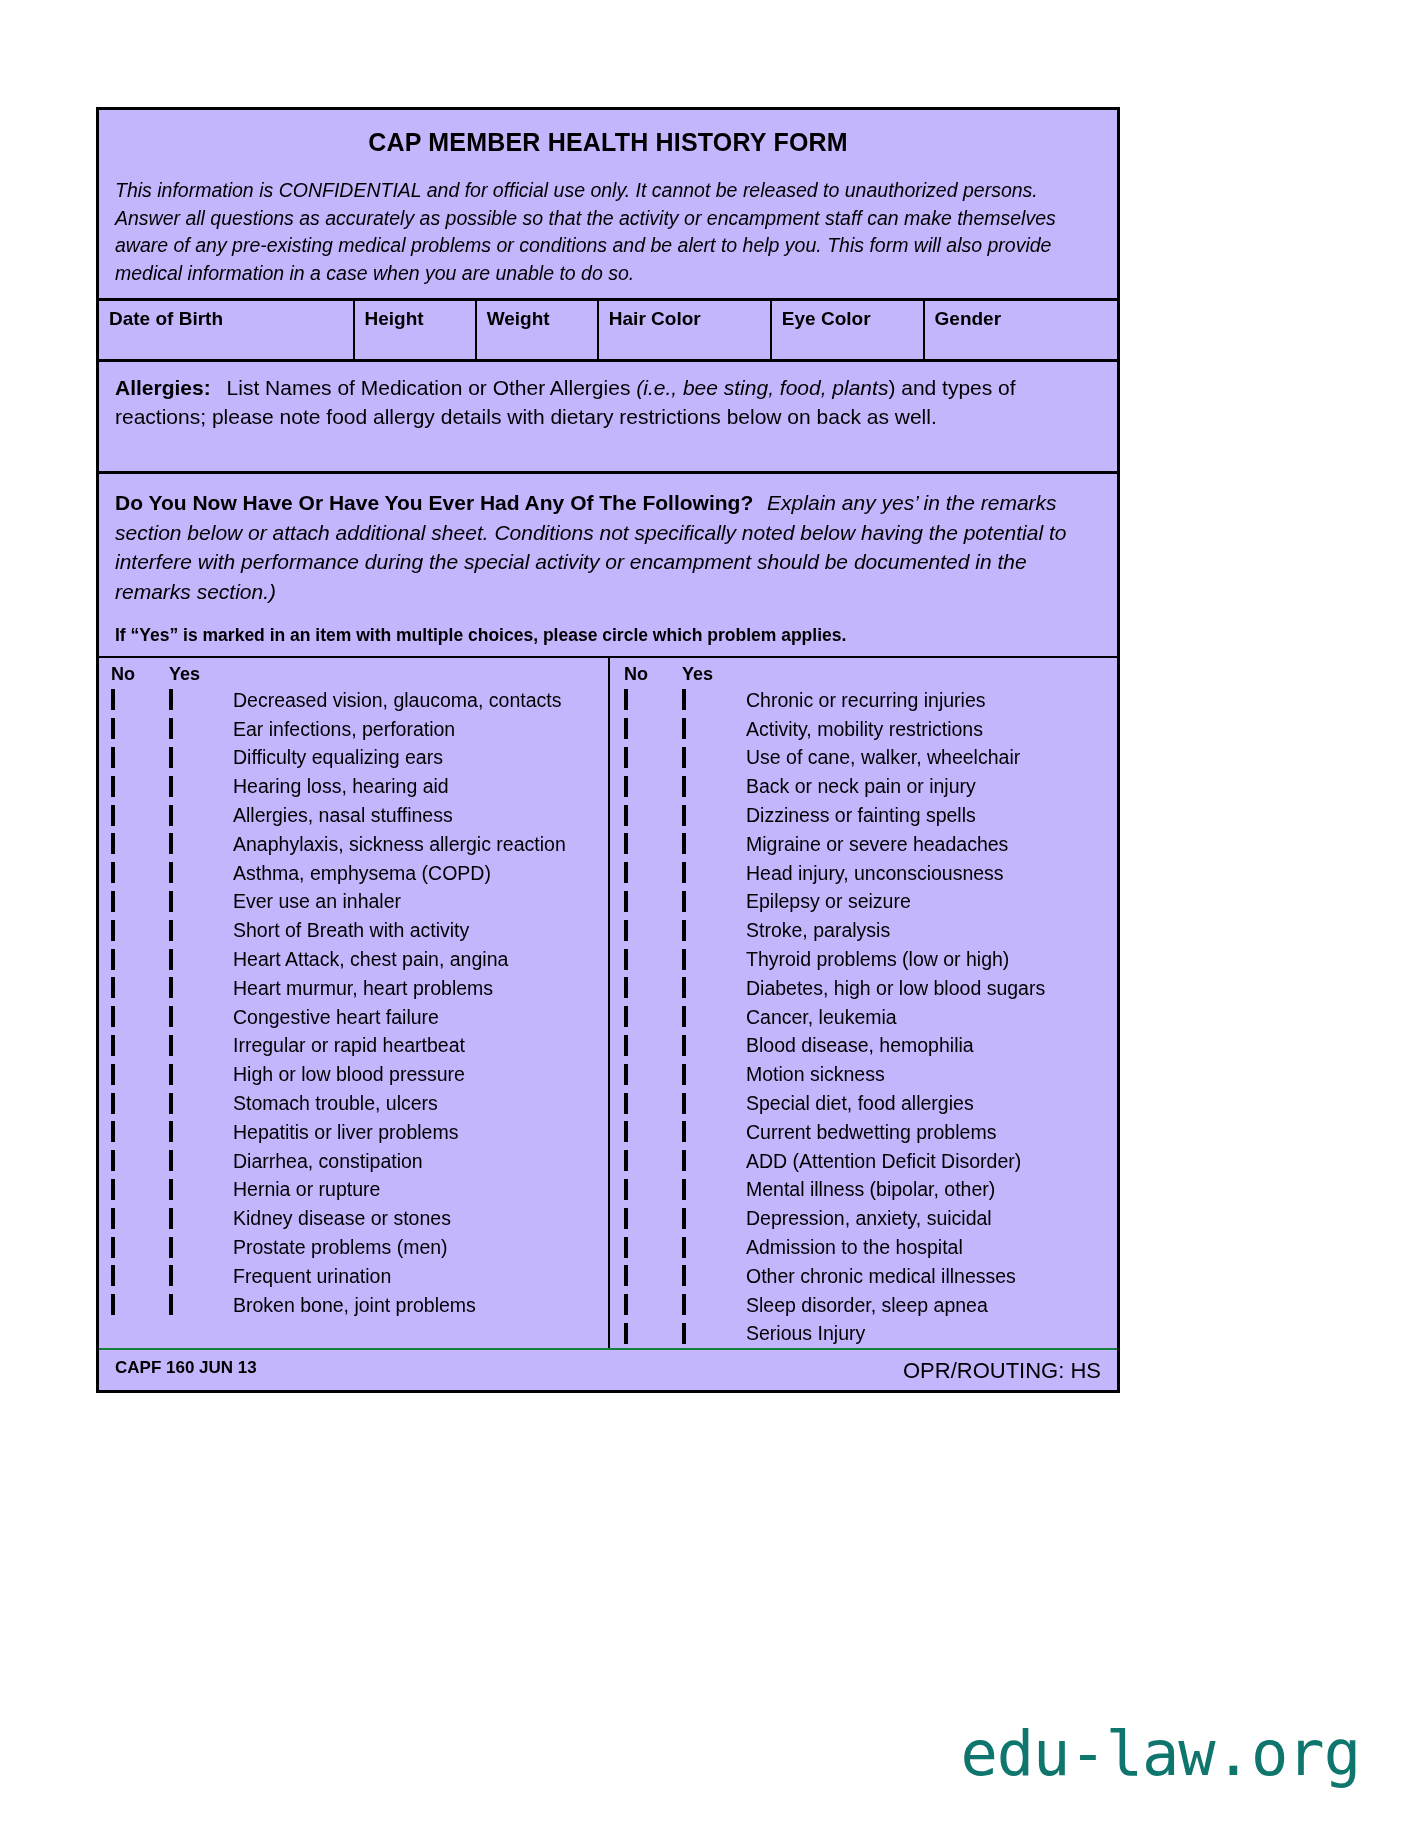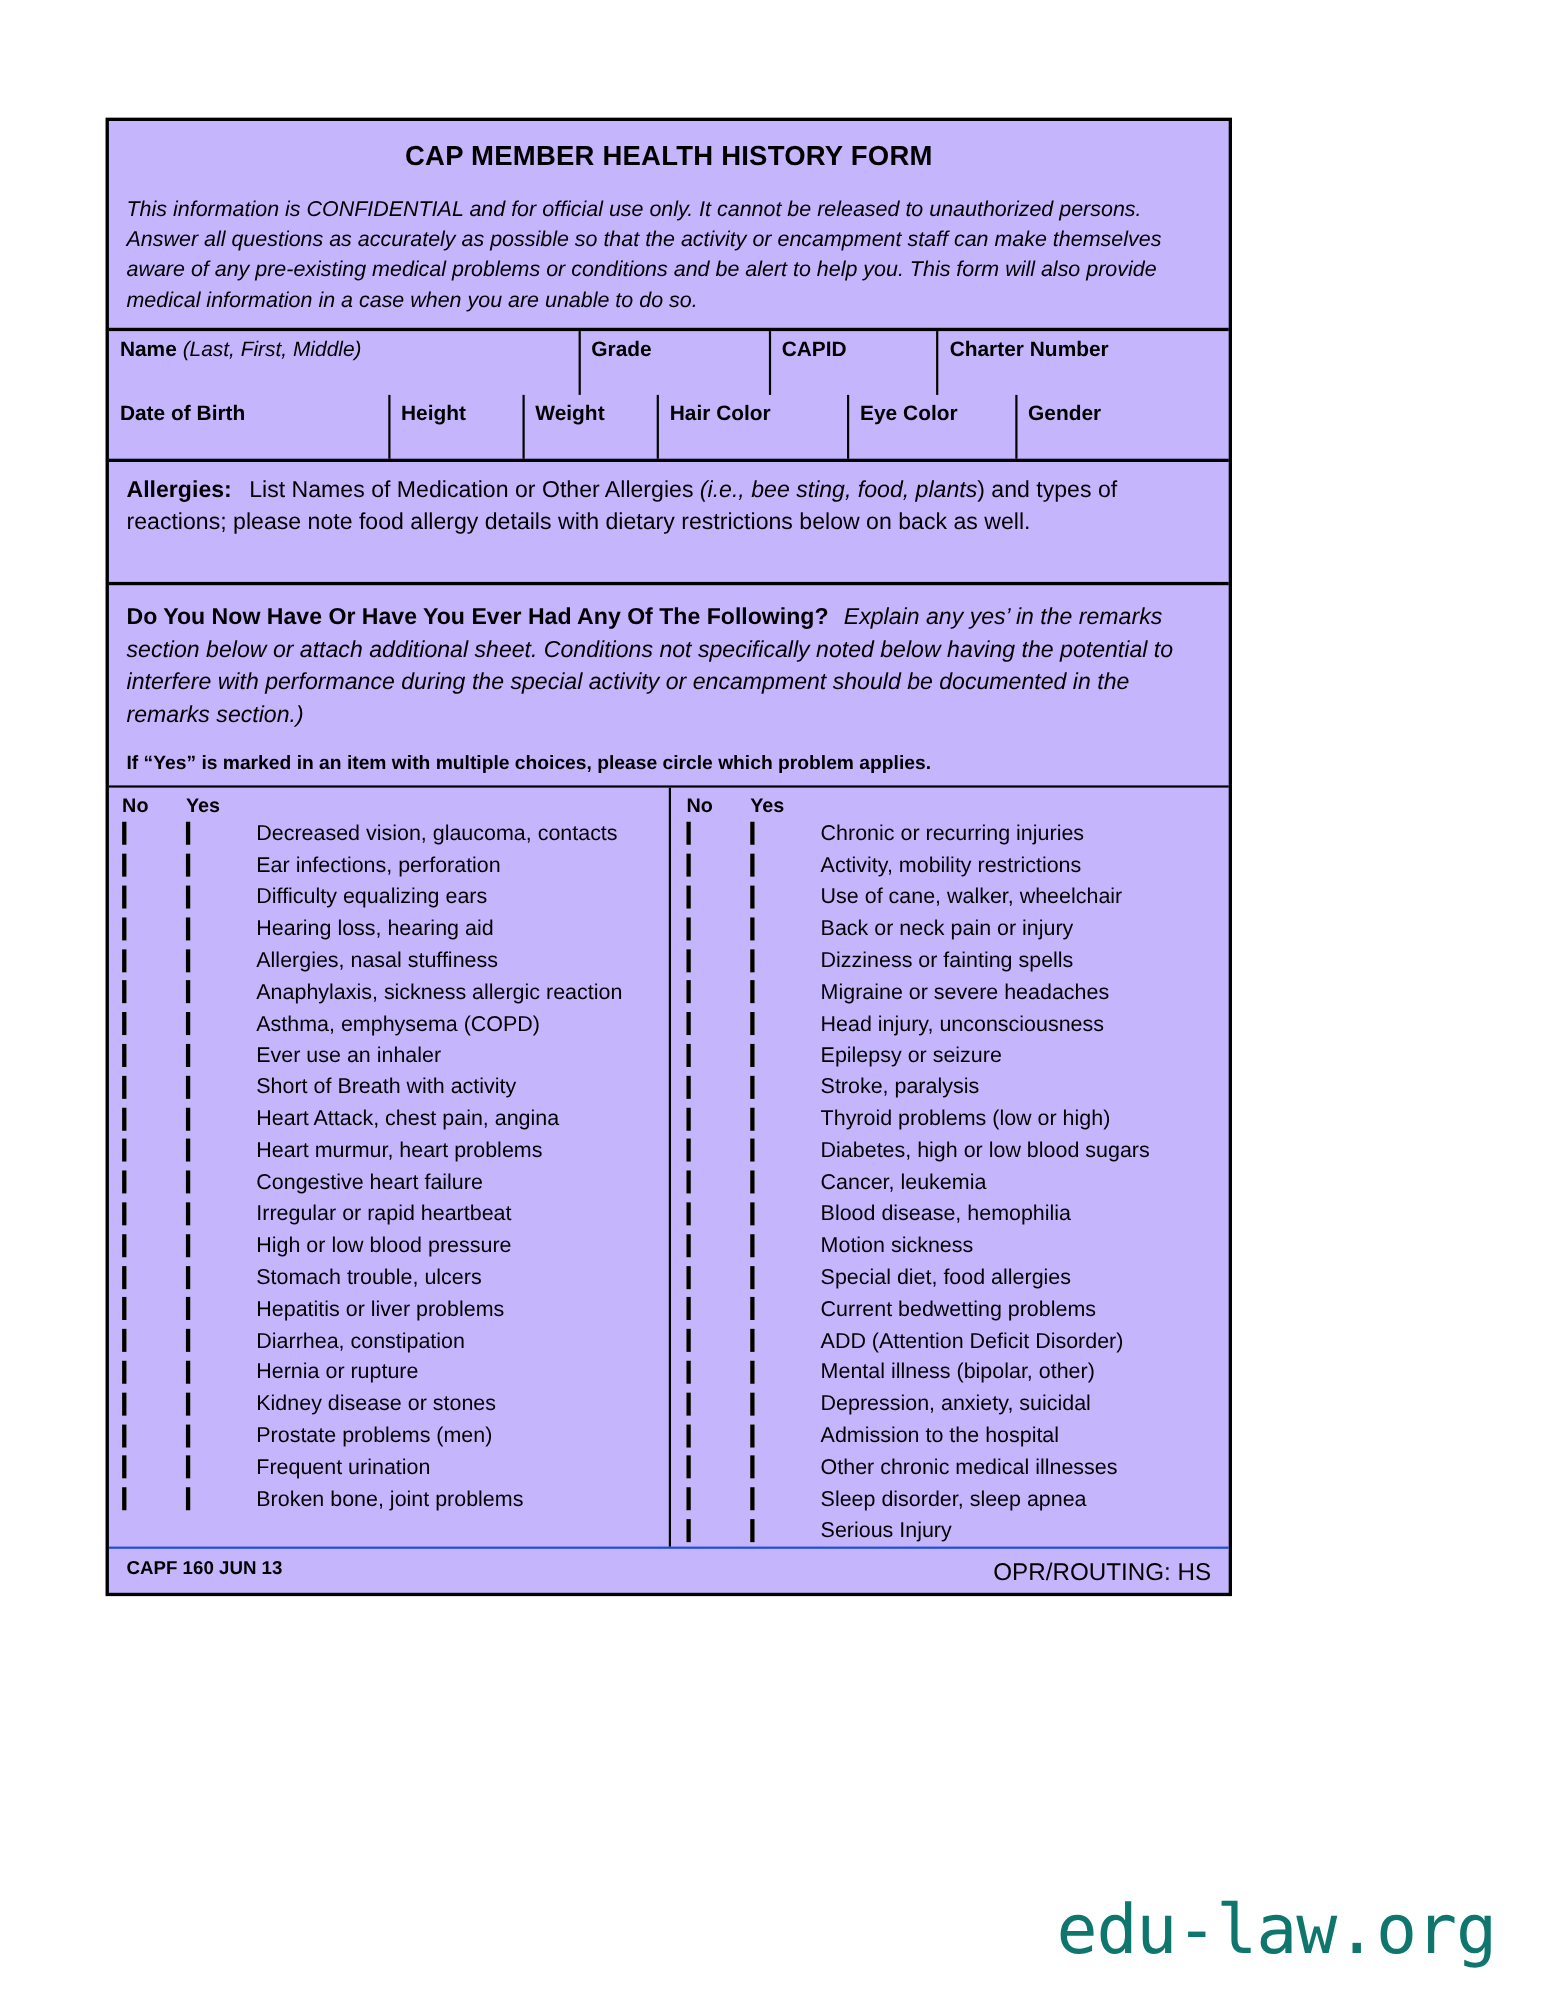--- a/index.html
+++ b/index.html
@@ -151,21 +151,21 @@
     padding-left: 2px;
   }
 
   
   .footer {
     display: flex;
     justify-content: space-between;
     padding: 8px 16px 6px 16px;
     font-size: 17px;
     font-weight: bold;
-    border-top: 2px solid #1d4ed8;
+    border-top: 2px solid #15803d;
   }
   .footer .right-txt { font-weight: normal; font-size: 22px; }
 
   
   .watermark {
     position: absolute;
     right: 56px;
     bottom: 42px;
     font-family: "DejaVu Sans Mono", monospace;
     font-size: 62px;
@@ -183,39 +183,20 @@
     <div class="title-block">
       <div class="form-title">CAP MEMBER HEALTH HISTORY FORM</div>
     </div>
 
     <div class="intro">This information is CONFIDENTIAL and for official use only.  It cannot be released to unauthorized persons.  Answer all questions as accurately as possible so that the activity or encampment staff can make themselves aware of any pre-existing medical problems or conditions and be alert to help you.  This form will also provide medical information in a case when you are unable to do so.</div>
 
     <div class="idtable-wrap">
       <table class="idtable">
         <tbody>
             <tr>
-          <td class="tall" style="width:42%">
-            <span>Name</span>
-            <span class="hint">(Last, First, Middle)</span>
-          </td>
-          <td class="tall" style="width:17%">
-            <span>Grade</span>
-          </td>
-          <td class="tall" style="width:15%">
-            <span>CAPID</span>
-          </td>
-          <td class="tall" style="width:26%">
-            <span>Charter Number</span>
-          </td>
-        </tr>
-      </tbody>
-        </table>
-      <table class="idtable">
-        <tbody>
-            <tr>
           <td class="tall" style="width:25%">
             <span>Date of Birth</span>
           </td>
           <td class="tall" style="width:12%">
             <span>Height</span>
           </td>
           <td class="tall" style="width:12%">
             <span>Weight</span>
           </td>
           <td class="tall" style="width:17%">

